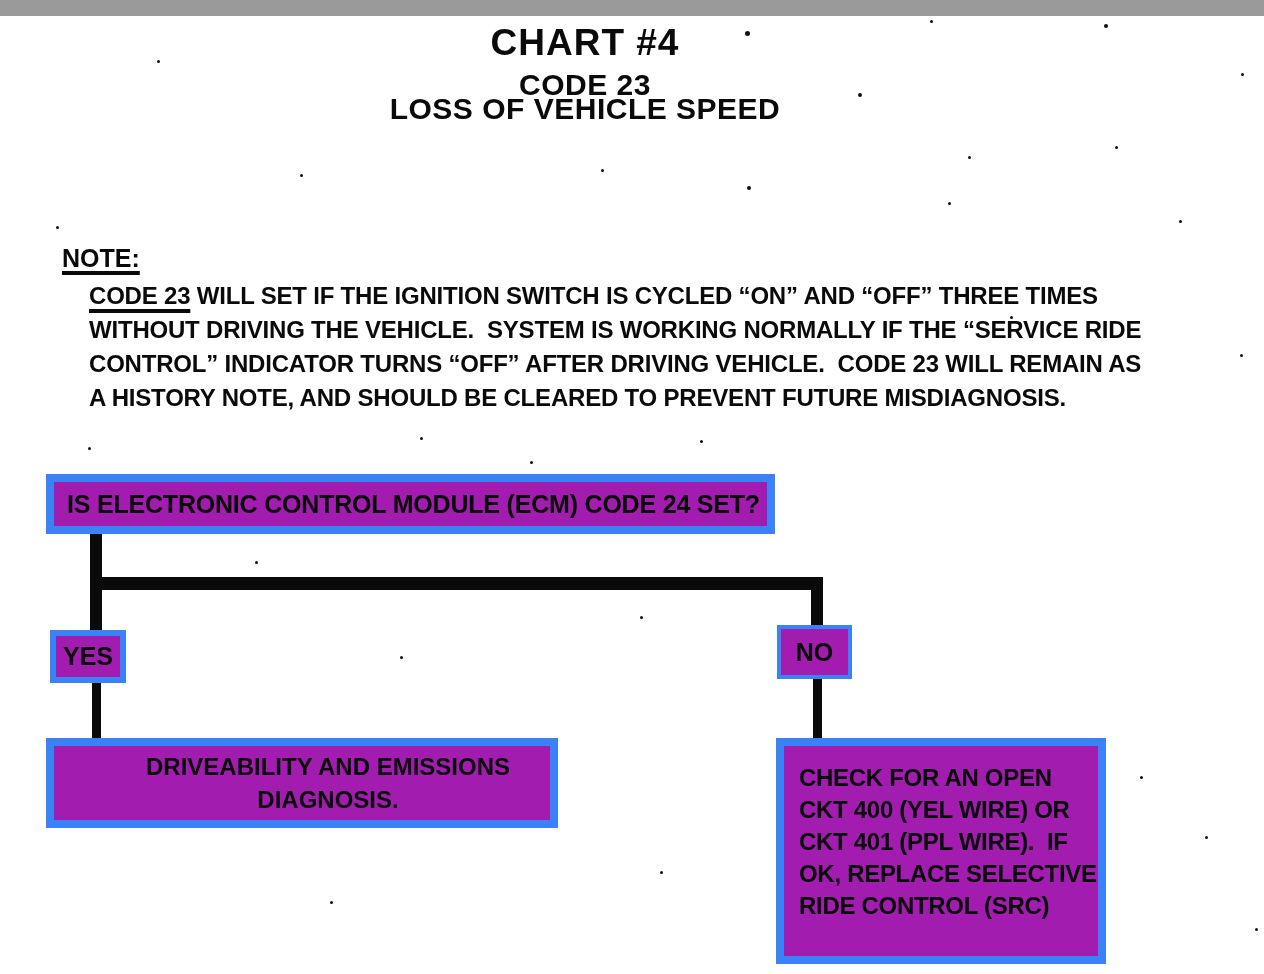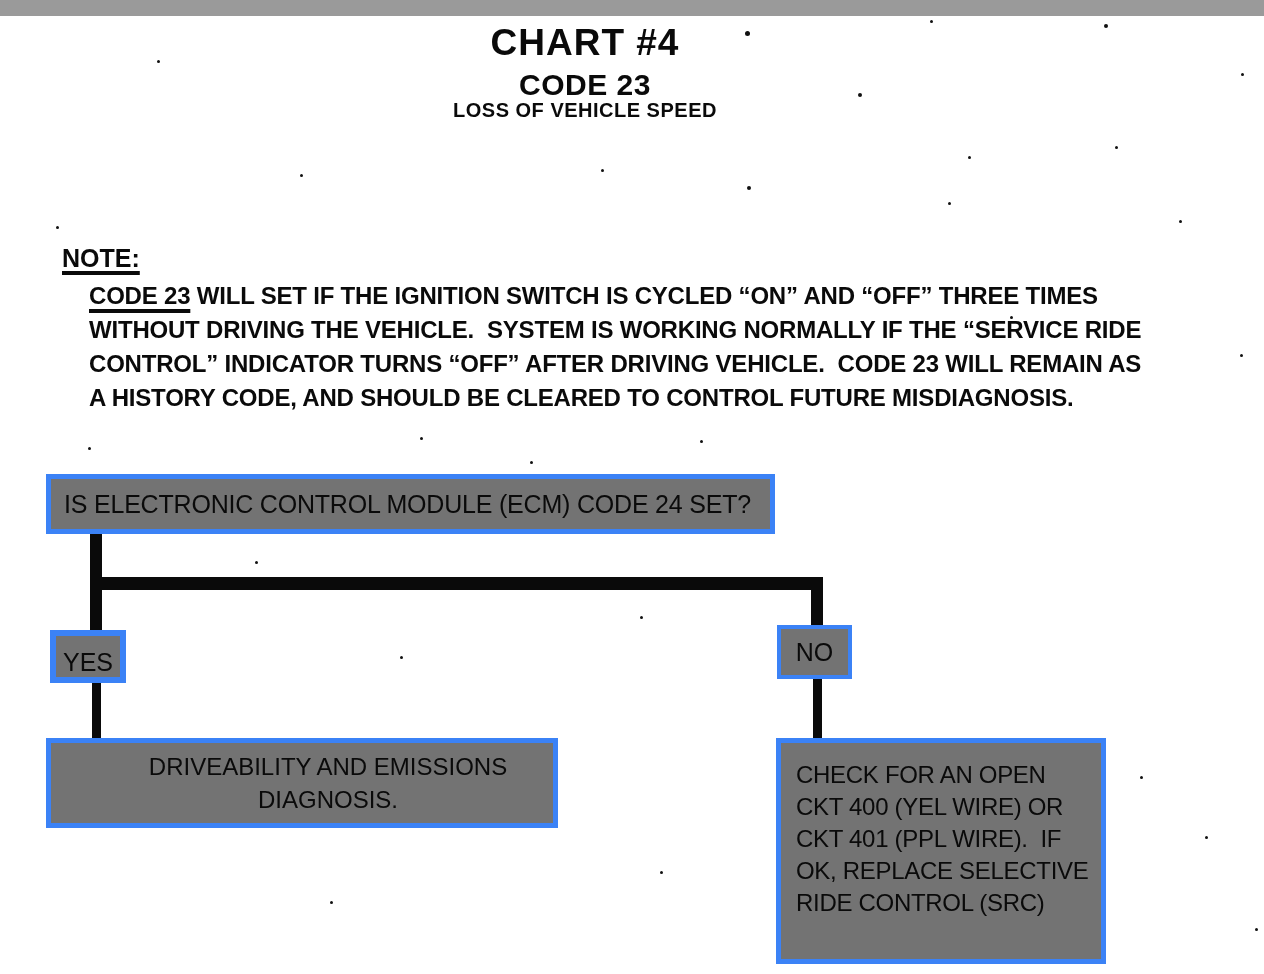--- a/index.html
+++ b/index.html
@@ -11,21 +11,21 @@
     color:#0a0a0a;
     font-family:"Liberation Sans", sans-serif;
     font-weight:bold;
     overflow:hidden;
   }
 
   
   .title-block { position:absolute; left:180px; top:0; width:810px; text-align:center; }
   .title-1 { position:absolute; left:0; top:6px;  width:810px; font-size:37px; letter-spacing:1px; }
   .title-2 { position:absolute; left:0; top:52px; width:810px; font-size:30px; letter-spacing:0.5px; }
-  .title-3 { position:absolute; left:0; top:83px; width:810px; font-size:20px; letter-spacing:0.5px; }
+  .title-3 { position:absolute; left:0; top:76px; width:810px; font-size:30px; letter-spacing:0.5px; }
 
   
   .note-heading {
     position:absolute; left:62px; top:228px;
     font-size:25px;
     text-decoration:underline;
     text-decoration-thickness:4px;
     text-underline-offset:4px;
   }
   .note-body {
@@ -36,35 +36,35 @@
   .note-line { white-space:pre; }
   .u-lead {
     text-decoration:underline;
     text-decoration-thickness:4px;
     text-underline-offset:5px;
   }
 
   
   .fc-box {
     position:absolute;
-    border:5px solid #3b82f6;
-    background:#737373;
+    border:8px solid #3b82f6;
+    background:#a21caf;
     box-sizing:border-box;
-    font-weight:normal;
+    font-weight:bold;
   }
   .fc-question {
     left:46px; top:458px; width:729px; height:60px;
     display:flex; align-items:center;
     padding-left:13px;
     font-size:25px; letter-spacing:-0.2px;
   }
   .fc-yes {
     left:50px; top:614px; width:76px; height:53px;
     border-width:6px;
-    display:flex; align-items:flex-end; justify-content:center;
+    display:flex; align-items:center; justify-content:center;
     font-size:25px;
   }
   .fc-no {
     left:777px; top:609px; width:75px; height:54px;
     border-width:4px;
     display:flex; align-items:center; justify-content:center;
     font-size:25px;
   }
   .fc-yes-result {
     left:46px; top:722px; width:512px; height:90px;
@@ -98,21 +98,21 @@
     <div class="title-1">CHART #4</div>
     <div class="title-2">CODE 23</div>
     <div class="title-3">LOSS OF VEHICLE SPEED</div>
   </div>
 
   <div class="note-heading">NOTE:</div>
   <div class="note-body">
     <div class="note-line"><span class="u-lead">CODE 23</span><span> WILL SET IF THE IGNITION SWITCH IS CYCLED “ON” AND “OFF” THREE TIMES</span></div>
     <div class="note-line">WITHOUT DRIVING THE VEHICLE.  SYSTEM IS WORKING NORMALLY IF THE “SERVICE RIDE</div>
     <div class="note-line">CONTROL” INDICATOR TURNS “OFF” AFTER DRIVING VEHICLE.  CODE 23 WILL REMAIN AS</div>
-    <div class="note-line">A HISTORY CODE, AND SHOULD BE CLEARED TO CONTROL FUTURE MISDIAGNOSIS.</div>
+    <div class="note-line">A HISTORY NOTE, AND SHOULD BE CLEARED TO PREVENT FUTURE MISDIAGNOSIS.</div>
   </div>
 
   <div class="fc-line ln-stem-top"></div>
   <div class="fc-line ln-hbar"></div>
   <div class="fc-line ln-stem-yes"></div>
   <div class="fc-line ln-stem-no"></div>
   <div class="fc-line ln-stem-yes2"></div>
   <div class="fc-line ln-stem-no2"></div>
 
   <div class="fc-box fc-question">

